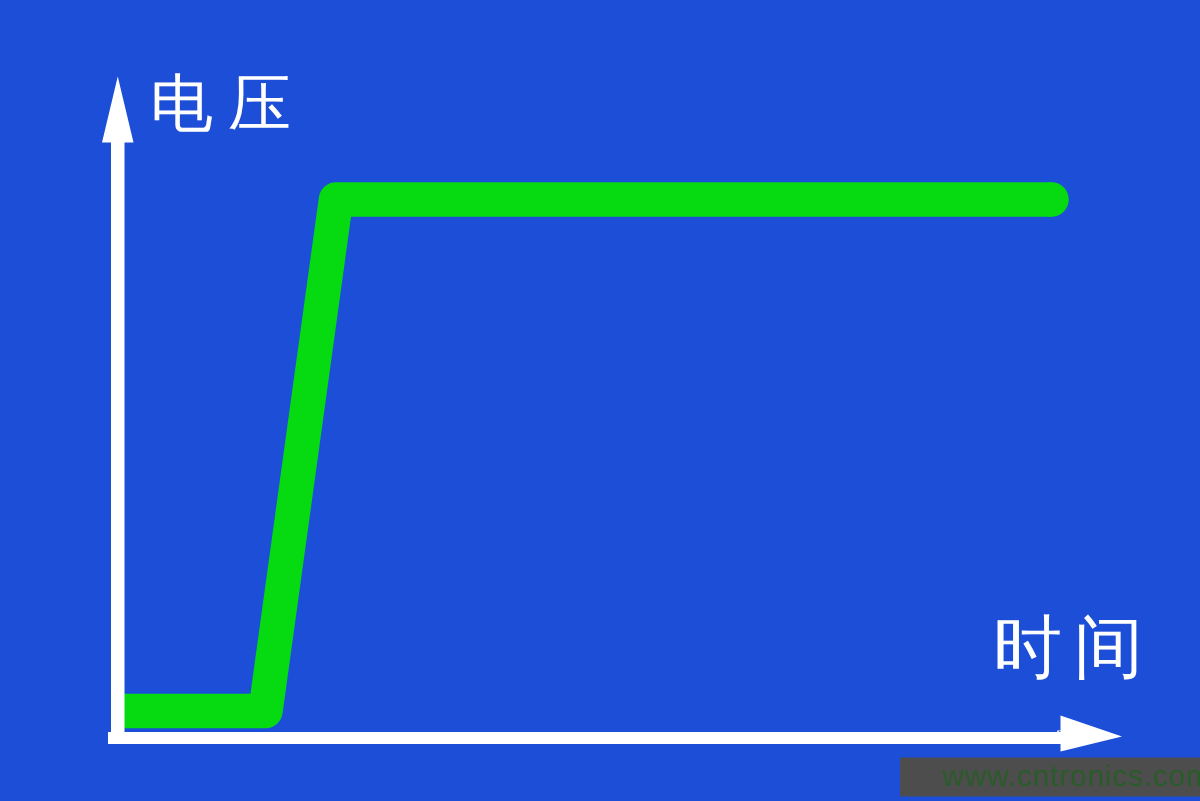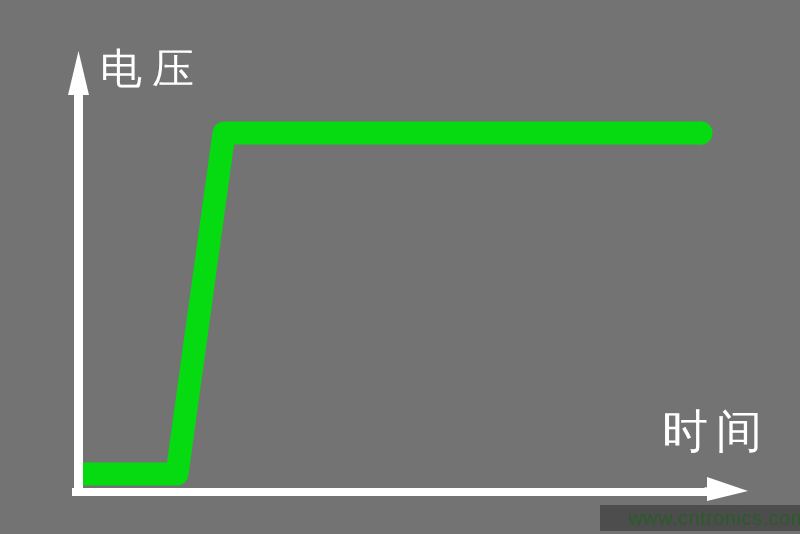--- a/index.html
+++ b/index.html
@@ -3,21 +3,21 @@
 <meta charset="utf-8">
 <style>
   html, body {
     margin: 0; padding: 0;
     background: #000;
     font-family: "DejaVu Serif", serif;
   }
   .stage {
     position: relative;
     width: 800px; height: 534px;
-    background: #737373;
+    background: #1d4ed8;
     overflow: hidden;
   }
   .chart-svg {
     position: absolute; left: 0; top: 0;
     width: 800px; height: 534px;
     display: block;
   }
   .axis-label {
     position: absolute;
     color: #ffffff;

